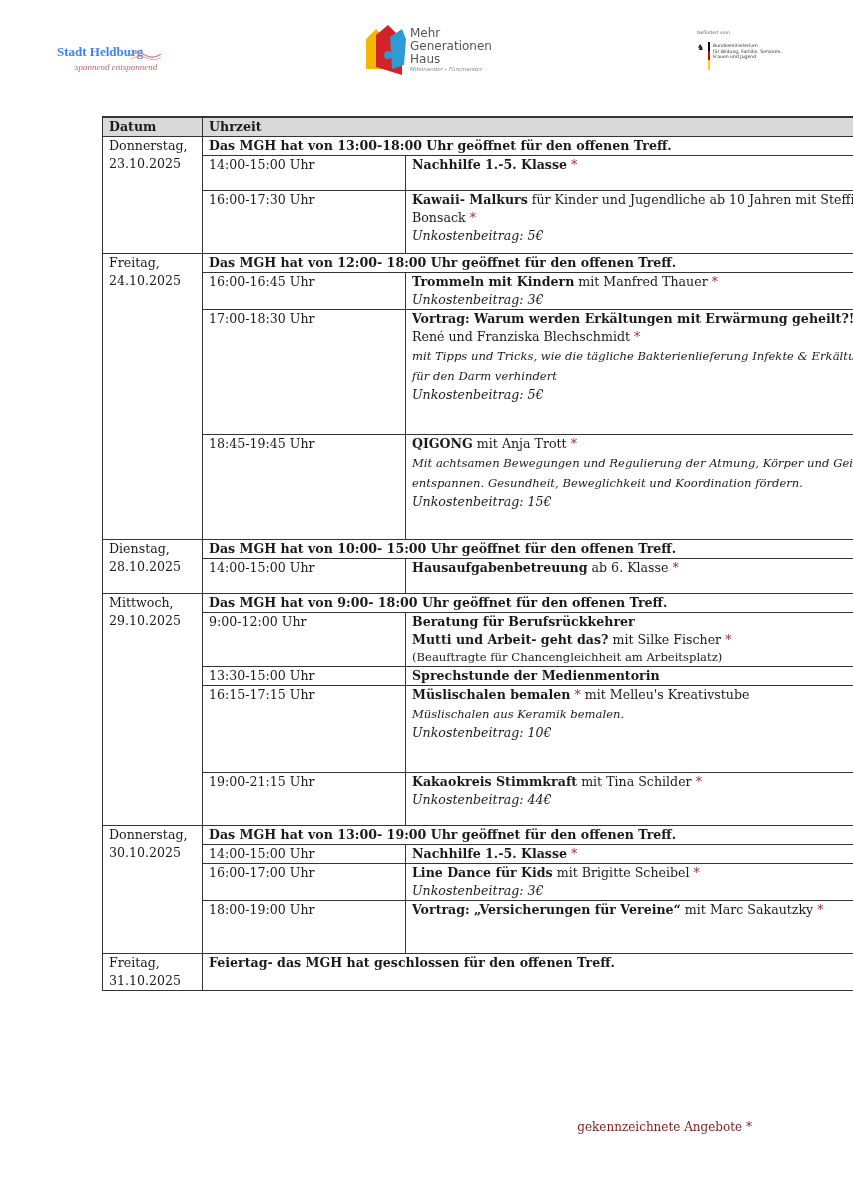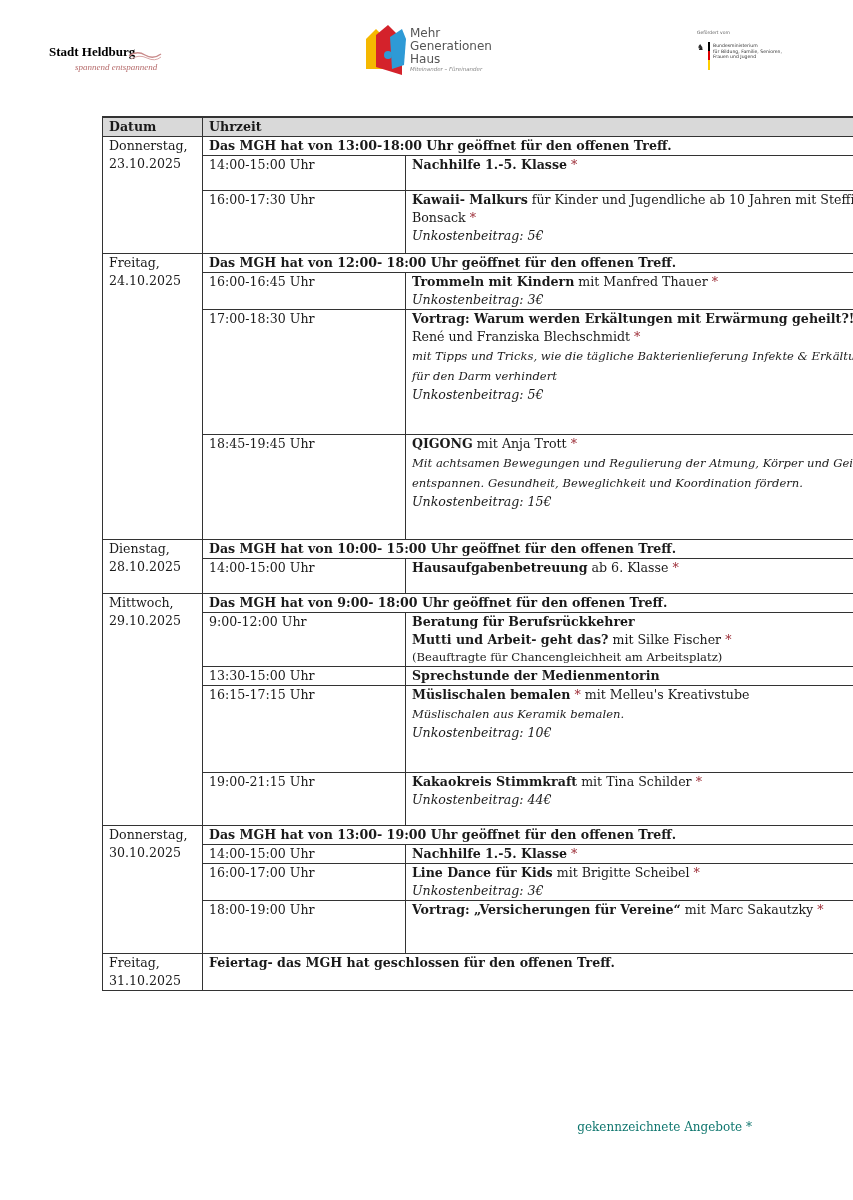--- a/index.html
+++ b/index.html
@@ -1,19 +1,19 @@
 <!DOCTYPE html>
 <html><head>
 <meta charset="utf-8">
 <style>
   html, body { margin:0; padding:0; background:#ffffff; }
   body { width:853px; height:1200px; position:relative; overflow:hidden;
          font-family:"DejaVu Serif", serif; color:#1a1a1a; }
   .logo-stadt { position:absolute; left:45px; top:42px; width:125px; height:36px; }
-  .logo-stadt .t1 { font-family:"Liberation Serif", serif; font-weight:bold; color:#000000; font-size:13px; position:absolute; left:4px; top:2px; }
+  .logo-stadt .t1 { font-family:"Liberation Serif", serif; font-weight:bold; color:#3b82f6; font-size:13px; position:absolute; left:12px; top:2px; }
   .logo-stadt .t2 { font-family:"Liberation Serif", serif; font-style:italic; color:#b56b6b; font-size:9px; position:absolute; left:30px; top:20px; }
   .logo-stadt svg { position:absolute; left:82px; top:6px; }
   .logo-mgh { position:absolute; left:360px; top:25px; width:170px; height:55px; }
   .logo-mgh svg { position:absolute; left:0; top:0; }
   .logo-mgh .mtxt { position:absolute; left:50px; top:2px; font-family:"DejaVu Sans", sans-serif; color:#555; font-size:12px; line-height:13px; }
   .logo-mgh .msub { position:absolute; left:50px; top:41px; font-family:"DejaVu Sans", sans-serif; font-style:italic; color:#888; font-size:5.5px; }
   .logo-bmf { position:absolute; left:695px; top:30px; width:100px; height:50px; font-family:"DejaVu Sans", sans-serif; }
   .logo-bmf .g { font-size:4.5px; color:#666; position:absolute; left:2px; top:0; }
   .logo-bmf .eagle { position:absolute; left:2px; top:13px; font-size:8px; color:#222; }
   .logo-bmf .flag { position:absolute; left:13px; top:12px; width:2px; height:28px; background:linear-gradient(#000 0 33%, #dd0000 33% 66%, #ffce00 66% 100%); }
@@ -22,21 +22,21 @@
   table.sched { position:absolute; left:102px; top:116px; width:803px; border-collapse:collapse; font-size:12.6px; line-height:18px; }
   table.sched td { border:1px solid #333; vertical-align:top; padding:0 6px; }
   table.sched tr.hdr td { background:#d9d9d9; font-weight:bold; height:17px; border-width:2px 1px 1px 1px; }
   .c-date { width:100px; }
   .c-time { width:203px; }
   .bold { font-weight:bold; }
   .it { font-style:italic; }
   .small-it { font-style:italic; font-size:11.6px; line-height:20px; }
   .small { font-size:11.6px; line-height:17px; }
   .star { color:#9b2a34; }
-  .foot { position:absolute; right:101px; top:1120px; text-align:right; color:#0f766e; font-size:12px; line-height:15px; }
+  .foot { position:absolute; right:101px; top:1120px; text-align:right; color:#7f1d1d; font-size:12px; line-height:15px; }
 </style>
 </head>
 <body>
 
 <div class="logo-stadt">
   <span class="t1">Stadt Heldburg</span>
   <span class="t2">spannend entspannend</span>
   <svg width="36" height="14">
       <path d="M2 8 Q10 2 18 7 T34 6" stroke="#c98b8b" stroke-width="1.4" fill="none"></path>
       <path d="M4 11 Q12 6 20 10 T34 9" stroke="#d9a7a7" stroke-width="1" fill="none"></path>

